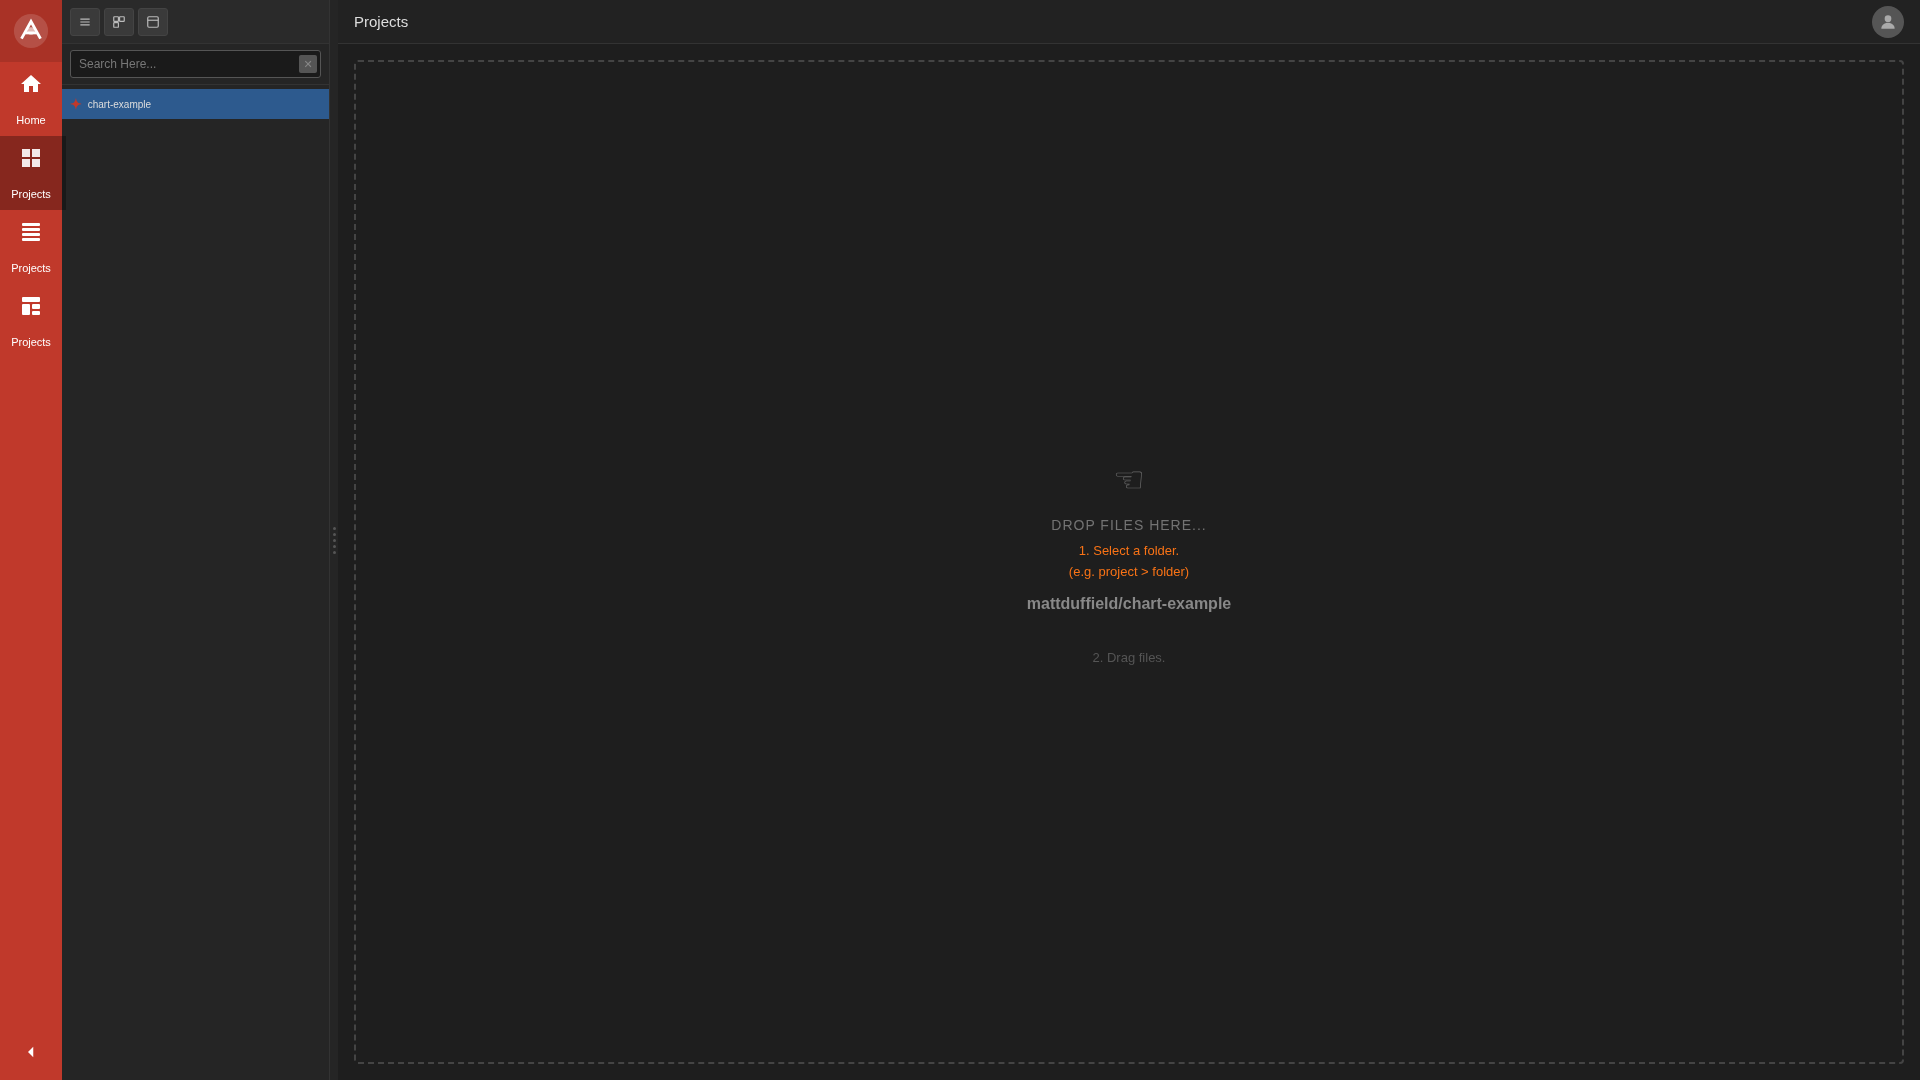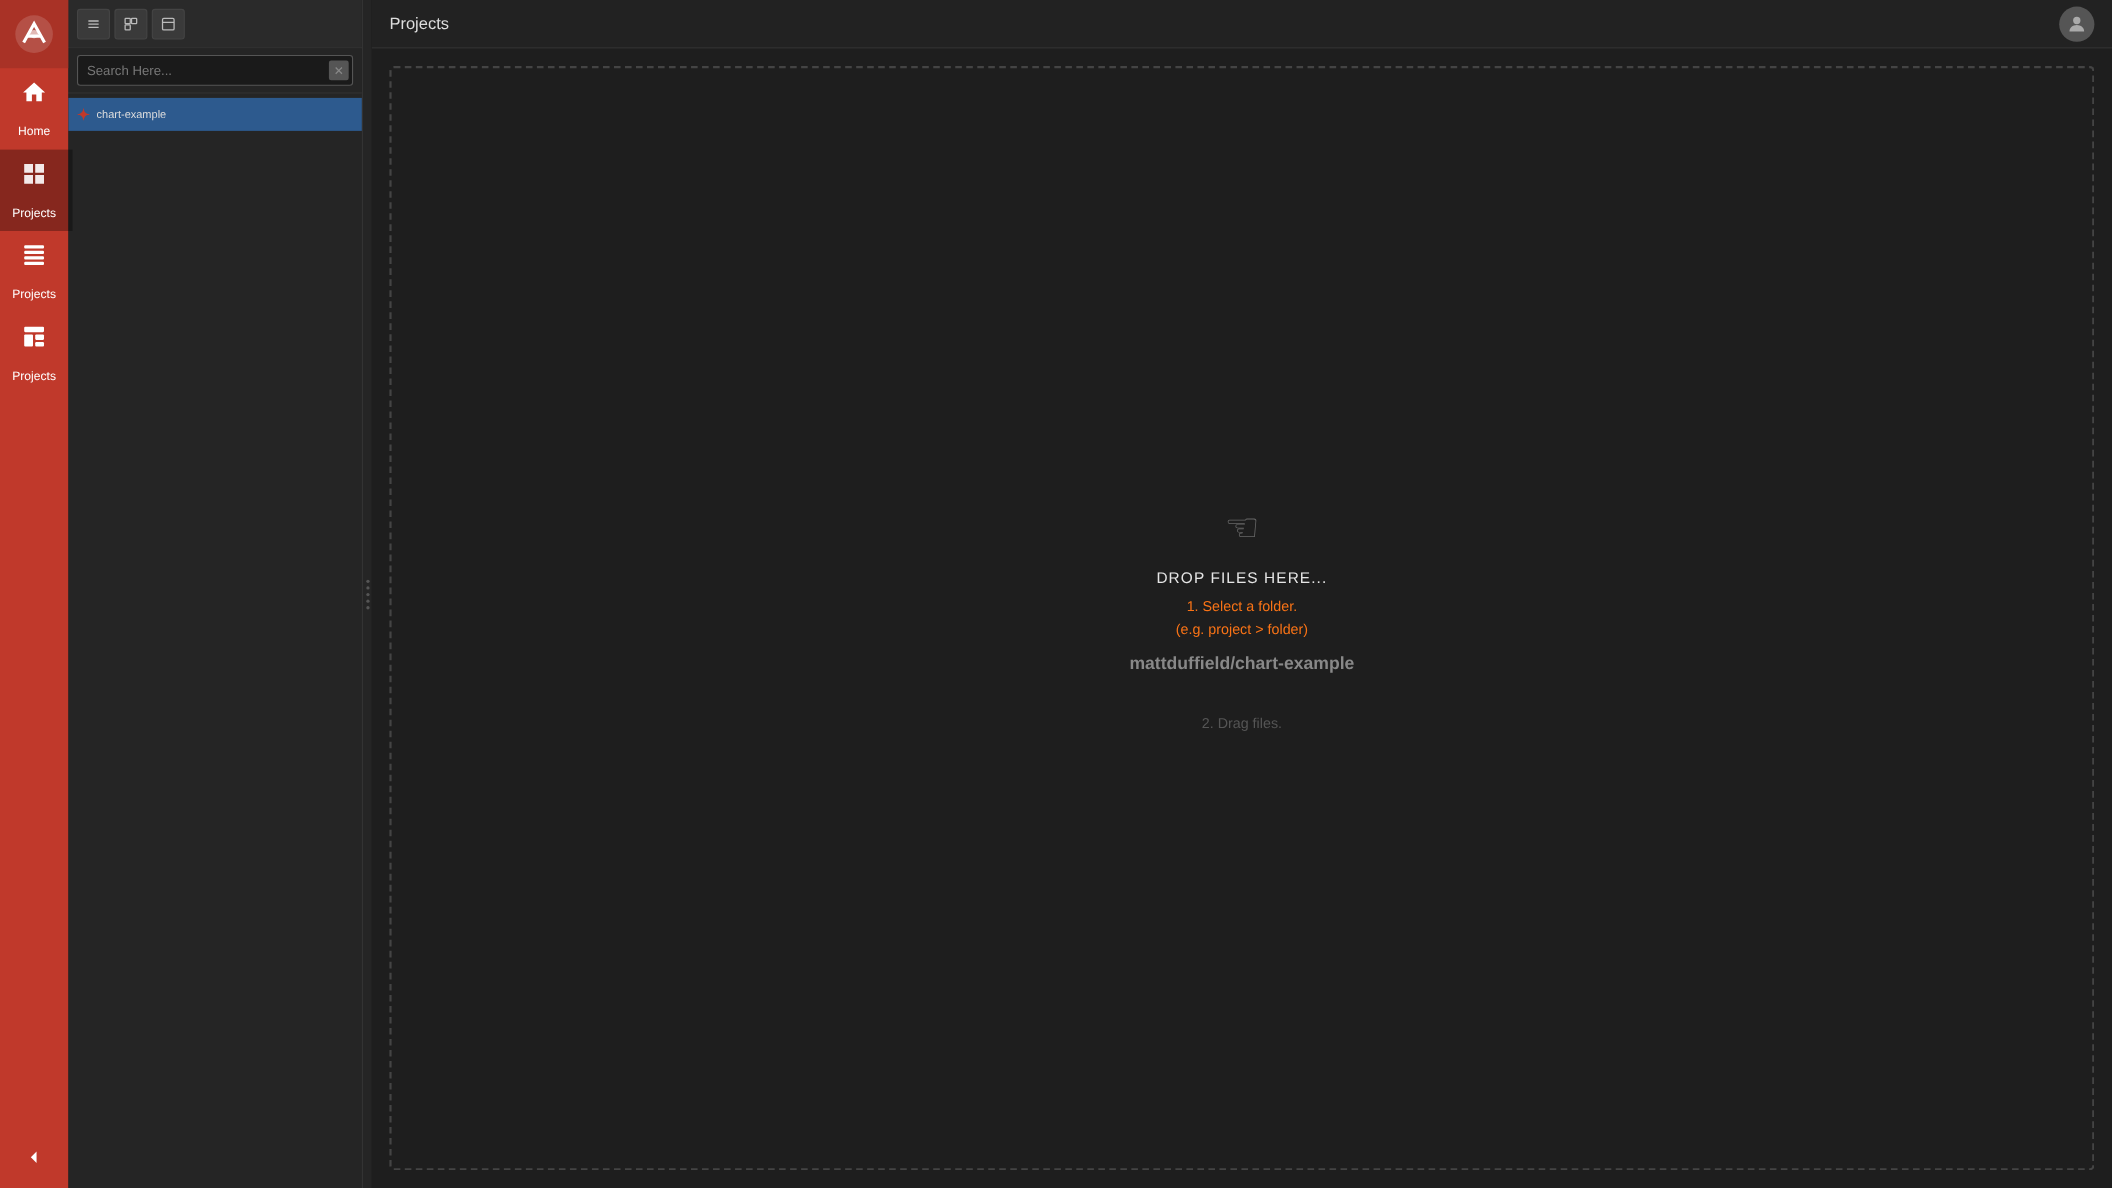--- a/index.html
+++ b/index.html
@@ -261,21 +261,21 @@
     }
 
     .drop-icon {
       font-size: 36px;
       color: #666;
       margin-bottom: 8px;
     }
 
     .drop-text-main {
       font-size: 14px;
-      color: #e5e5e5;
+      color: #737373;
       letter-spacing: 1px;
     }
 
     .drop-instruction {
       font-size: 13px;
       color: #f97316;
       text-align: center;
       line-height: 1.6;
     }
 

